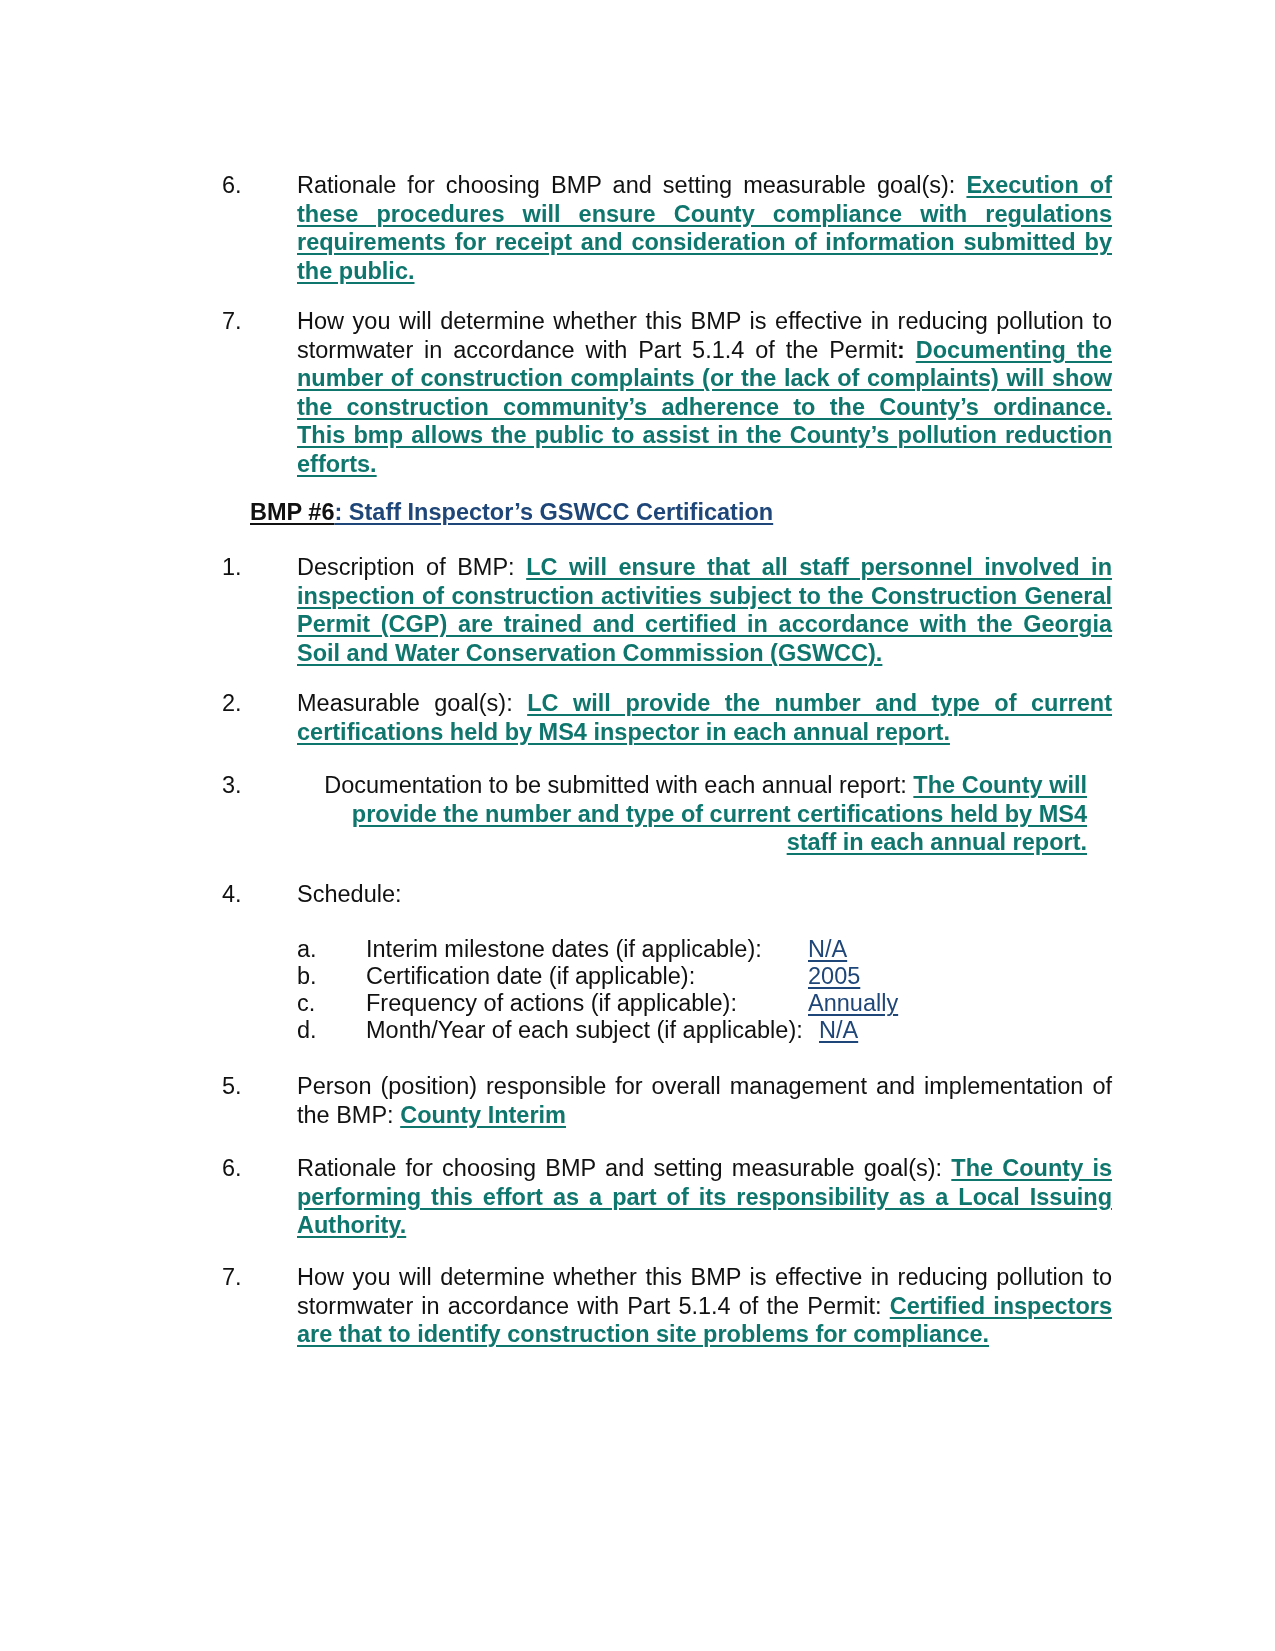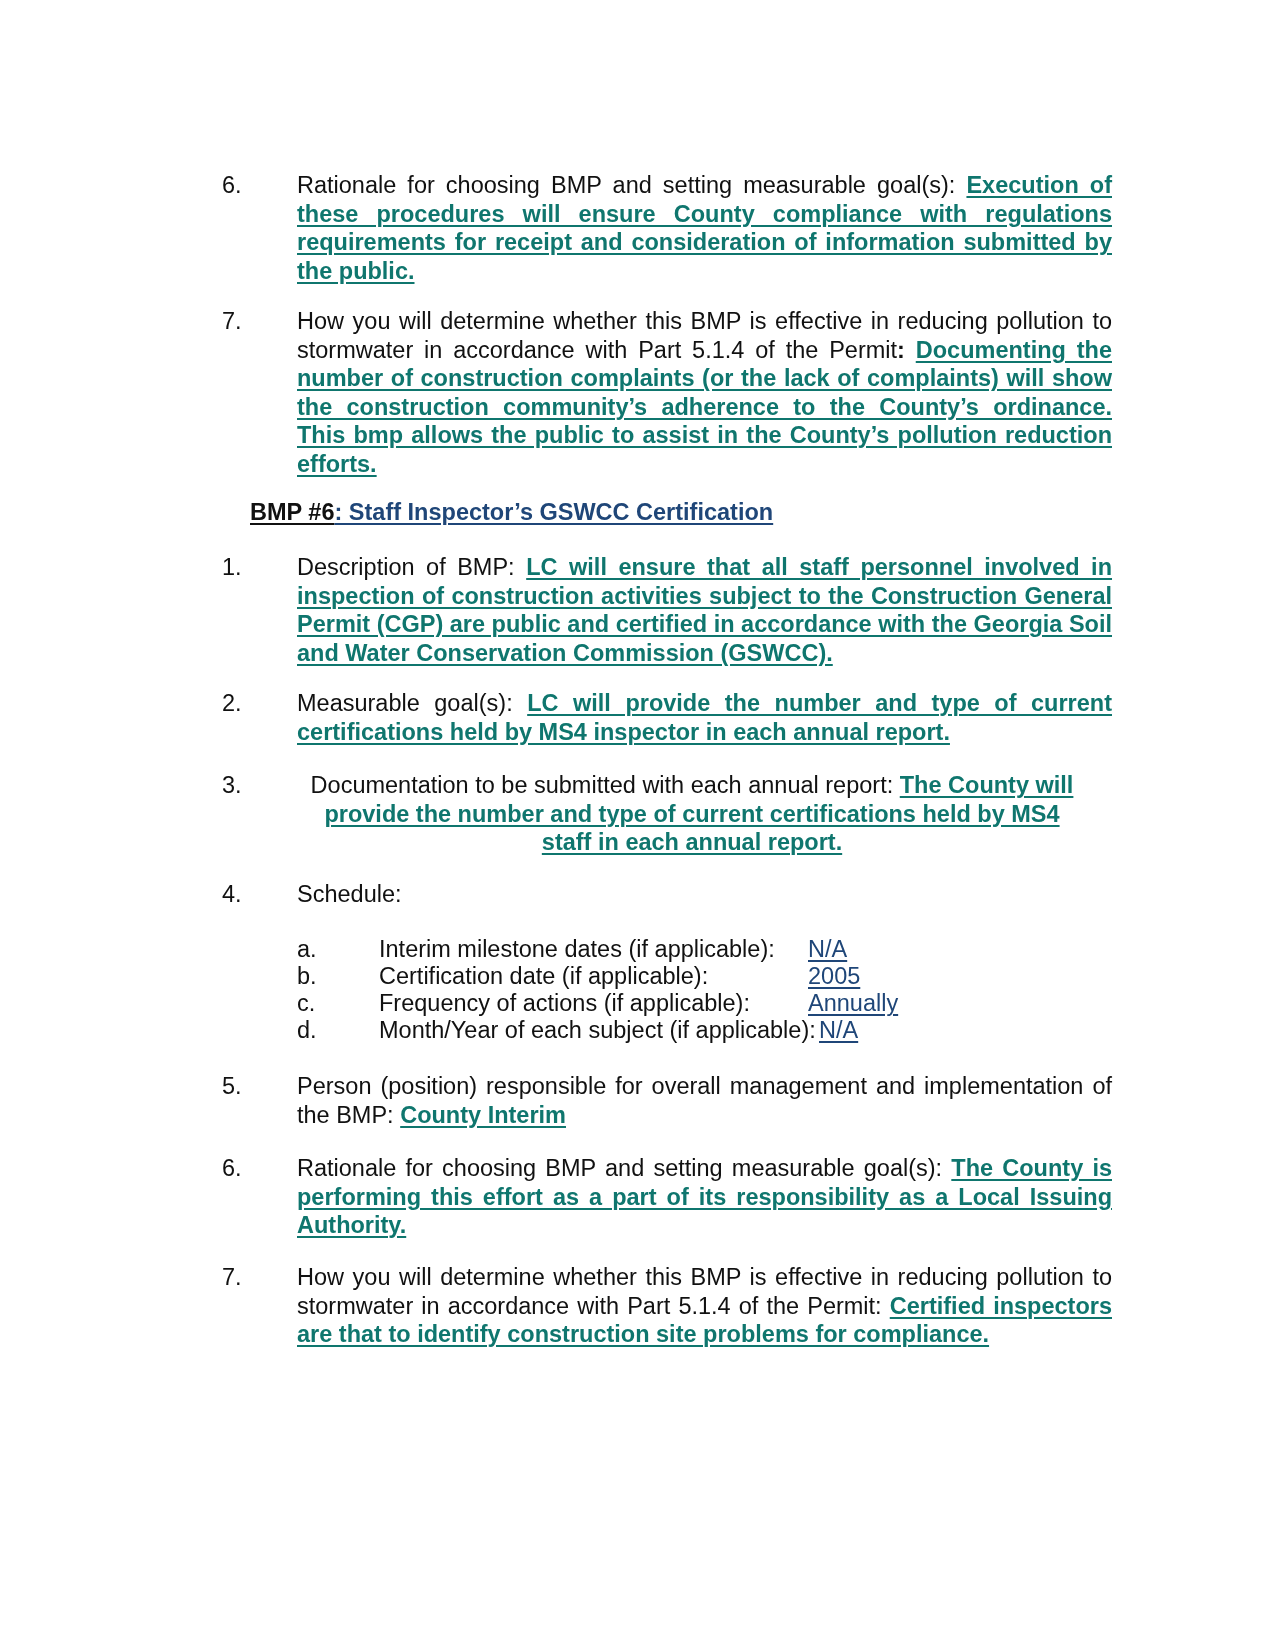--- a/index.html
+++ b/index.html
@@ -15,21 +15,21 @@
       position: absolute; left: 222px; width: 890px;
       font-size: 23.5px; line-height: 28.5px;
     }
     .num {
       position: absolute; left: 0; top: 0;
     }
     .body {
       position: absolute; left: 75px; width: 815px;
       text-align: justify;
     }
-    .body.left { text-align: center; }
+    .body.left { text-align: right; }
     .resp {
       color: #0f766e; font-weight: bold;
       text-decoration: underline; text-decoration-thickness: 2px;
       text-underline-offset: 3px;
     }
     .resp-plain {
       color: #1f4678; font-weight: normal;
       text-decoration: underline; text-decoration-thickness: 1.5px;
       text-underline-offset: 3px;
     }
@@ -42,21 +42,21 @@
       text-underline-offset: 3px;
     }
     .heading .title {
       color: #1f4678; text-decoration: underline; text-decoration-thickness: 2px;
       text-underline-offset: 3px;
     }
     .sub {
       position: absolute; left: 297px; font-size: 23.5px; line-height: 28.5px;
     }
     .sub .letter { position: absolute; left: 0; }
-    .sub .txt { position: absolute; left: 82px; white-space: nowrap; }
+    .sub .txt { position: absolute; left: 69px; white-space: nowrap; }
     .sub .val { position: absolute; white-space: nowrap; }
   </style>
 </head>
 <body>
 
 <div class="page">
 
   <div class="item" style="top:171px;">
     <span class="num">6.</span>
     <div class="body">
@@ -71,21 +71,21 @@
     </div>
   </div>
 
   <div class="heading" style="top:498px;">
     <span class="label">BMP #6</span><span class="title">: Staff Inspector’s GSWCC Certification</span>
   </div>
 
   <div class="item" style="top:553px;">
     <span class="num">1.</span>
     <div class="body">
-      <span>Description of BMP: </span><span class="resp">LC will ensure that all staff personnel involved in inspection of construction activities subject to the Construction General Permit (CGP) are public and certified in accordance with the Georgia Soil and Water Conservation Commission (GSWCC).</span>
+      <span>Description of BMP: </span><span class="resp">LC will ensure that all staff personnel involved in inspection of construction activities subject to the Construction General Permit (CGP) are trained and certified in accordance with the Georgia Soil and Water Conservation Commission (GSWCC).</span>
     </div>
   </div>
 
   <div class="item" style="top:689px;">
     <span class="num">2.</span>
     <div class="body">
       <span>Measurable goal(s): </span><span class="resp">LC will provide the number and type of current certifications held by MS4 inspector in each annual report.</span>
     </div>
   </div>
 

